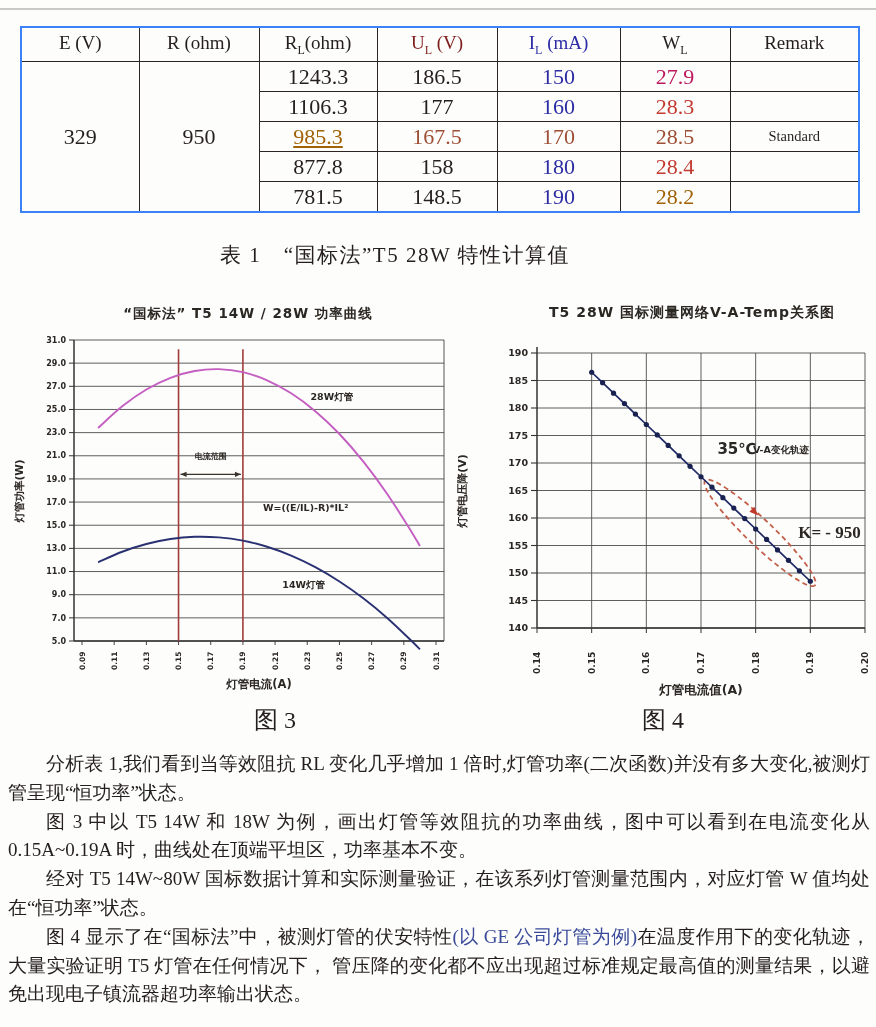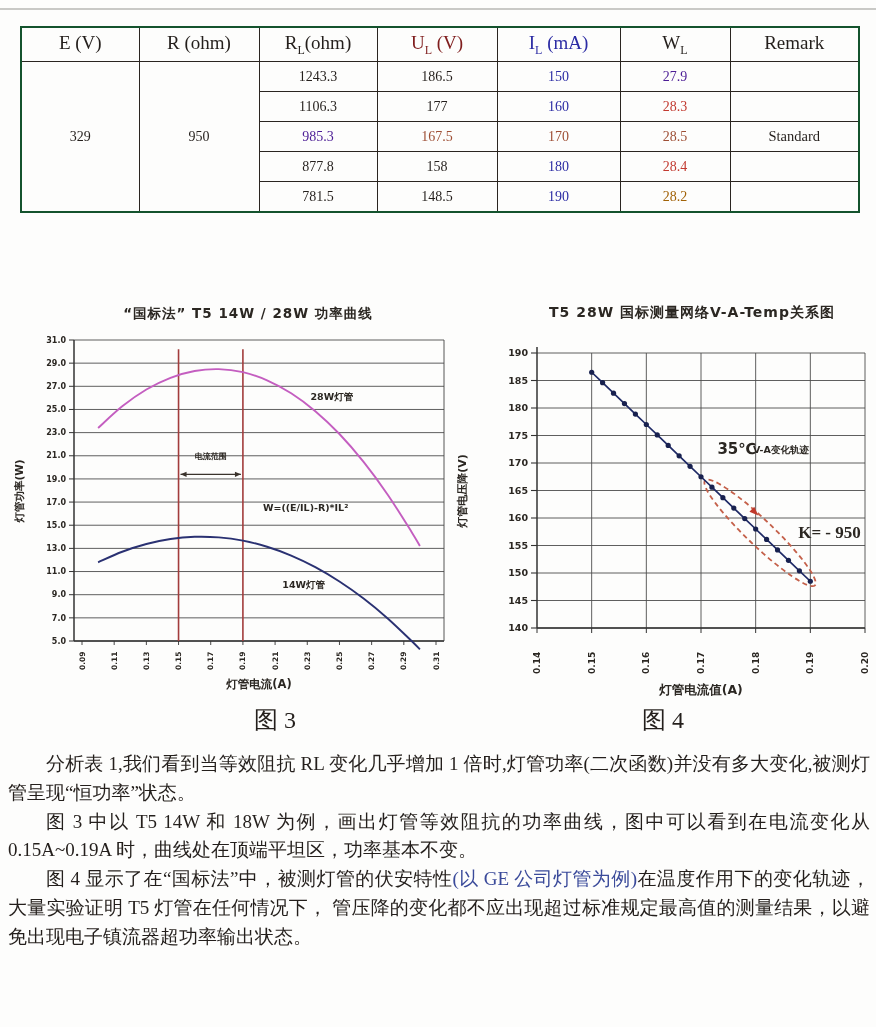--- a/index.html
+++ b/index.html
@@ -1,24 +1,24 @@
 <!DOCTYPE html>
 <html><head>
 <meta charset="utf-8">
 <style>
   html,body{margin:0;padding:0;}
   .page{position:relative;width:876px;height:1027px;background:#fdfdfc;overflow:hidden;
         font-family:"Liberation Serif","DejaVu Serif",serif;color:#241f1c;}
   .top-line{position:absolute;left:0;top:8px;width:876px;height:2px;background:#c9c9c6;}
   table.t1{position:absolute;left:20px;top:26px;width:838px;border-collapse:collapse;
-           table-layout:fixed;border:2px solid #14532d;}
+           table-layout:fixed;border:2px solid #3b82f6;}
   table.t1 th,table.t1 td{border:1.5px solid #2a2520;text-align:center;padding:0;
            font-weight:normal;overflow:hidden;}
   table.t1 th{height:33px;font-size:19px;}
-  table.t1 td{height:29px;font-size:14px;}
+  table.t1 td{height:29px;font-size:22px;}
   table.t1 td.remark{font-size:14.5px;}
   table.t1 sub{font-size:12px;}
   .t1caption{position:absolute;left:0;top:241px;width:790px;text-align:center;
              font-size:21px;letter-spacing:1.5px;}
   .figures{position:absolute;left:0;top:290px;width:876px;height:458px;}
   .figures svg{position:absolute;top:4px;}
   #fig3{left:8px;}
   #fig4{left:452px;}
   svg text{font-family:"DejaVu Sans",sans-serif;fill:#2b2722;}
   svg text.serif{font-family:"Liberation Serif","DejaVu Serif",serif;}
@@ -56,32 +56,32 @@
         <th style="color: rgb(36, 31, 28); margin-left: 32px;"><span>Remark</span><sub></sub><span></span></th>
       </tr>
     </thead>
     <tbody id="t1body">
         <tr>
           <td rowspan="5">329</td>
           <td rowspan="5">950</td>
           <td style="color: rgb(36, 31, 28);">1243.3</td>
           <td style="color: rgb(36, 31, 28);">186.5</td>
           <td style="color: rgb(44, 44, 164);">150</td>
-          <td style="color: #4c1d95;">27.9</td>
+          <td style="color: #be185d;">27.9</td>
           <td class="remark" style="color: rgb(36, 31, 28);"></td>
         </tr>
         <tr>
           <td style="color: rgb(36, 31, 28);">1106.3</td>
           <td style="color: rgb(36, 31, 28);">177</td>
           <td style="color: rgb(44, 44, 164);">160</td>
           <td style="color: rgb(194, 58, 48);">28.3</td>
           <td class="remark" style="color: rgb(36, 31, 28);"></td>
         </tr>
         <tr>
-          <td style="color: #4c1d95;">985.3</td>
+          <td style="color: #a16207; text-decoration: underline;">985.3</td>
           <td style="color: rgb(158, 79, 53);">167.5</td>
           <td style="color: rgb(158, 79, 53);">170</td>
           <td style="color: rgb(158, 79, 53);">28.5</td>
           <td class="remark" style="color: rgb(36, 31, 28);">Standard</td>
         </tr>
         <tr>
           <td style="color: rgb(36, 31, 28);">877.8</td>
           <td style="color: rgb(36, 31, 28);">158</td>
           <td style="color: rgb(44, 44, 164);">180</td>
           <td style="color: rgb(194, 58, 48);">28.4</td>
@@ -90,20 +90,21 @@
         <tr>
           <td style="color: rgb(36, 31, 28);">781.5</td>
           <td style="color: rgb(36, 31, 28);">148.5</td>
           <td style="color: rgb(44, 44, 164);">190</td>
           <td style="color: #a16207; margin-left: 16px;">28.2</td>
           <td class="remark" style="color: rgb(36, 31, 28);"></td>
         </tr>
       </tbody>
   </table>
 
+  <div class="t1caption">表 1　“国标法”T5 28W 特性计算值</div>
 
   <div class="figures">
     <svg id="fig3" width="442" height="406">
         <g>
           <line x1="66" y1="46" x2="436" y2="46" stroke="#4d4d4d" stroke-width="0.9"></line>
           <line x1="61" y1="46" x2="66" y2="46" stroke="#333" stroke-width="1"></line>
           <line x1="66" y1="69.15384615384616" x2="436" y2="69.15384615384616" stroke="#4d4d4d" stroke-width="0.9"></line>
           <line x1="61" y1="69.15384615384616" x2="66" y2="69.15384615384616" stroke="#333" stroke-width="1"></line>
           <line x1="66" y1="92.30769230769232" x2="436" y2="92.30769230769232" stroke="#4d4d4d" stroke-width="0.9"></line>
           <line x1="61" y1="92.30769230769232" x2="66" y2="92.30769230769232" stroke="#333" stroke-width="1"></line>
@@ -273,15 +274,16 @@
         <text x="249" y="400" text-anchor="middle" font-size="12.5" font-weight="bold">灯管电流值(A)</text>
         <text x="14" y="197" text-anchor="middle" font-size="11" font-weight="bold" transform="rotate(-90 14 197)">灯管电压降(V)</text>
       </svg>
     <div class="cap cap3">图 3</div>
     <div class="cap cap4">图 4</div>
   </div>
 
   <div class="bodytext" id="paras">
       <p><span>分析表 1,我们看到当等效阻抗 RL 变化几乎增加 1 倍时,灯管功率(二次函数)并没有多大变化,被测灯管呈现“恒功率”状态。</span></p>
       <p><span>图 3 中以 T5 14W 和 18W 为例，画出灯管等效阻抗的功率曲线，图中可以看到在电流变化从0.15A~0.19A 时，曲线处在顶端平坦区，功率基本不变。</span></p>
+      <p><span>经对 T5 14W~80W 国标数据计算和实际测量验证，在该系列灯管测量范围内，对应灯管 W 值均处在“恒功率”状态。</span></p>
       <p><span>图 4 显示了在“国标法”中，被测灯管的伏安特性</span><span style="color: rgb(58, 74, 154);">(以 GE 公司灯管为例)</span><span>在温度作用下的变化轨迹，大量实验证明 T5 灯管在任何情况下， 管压降的变化都不应出现超过标准规定最高值的测量结果，以避免出现电子镇流器超功率输出状态。</span></p>
     </div>
 </div>
 
 </body></html>

